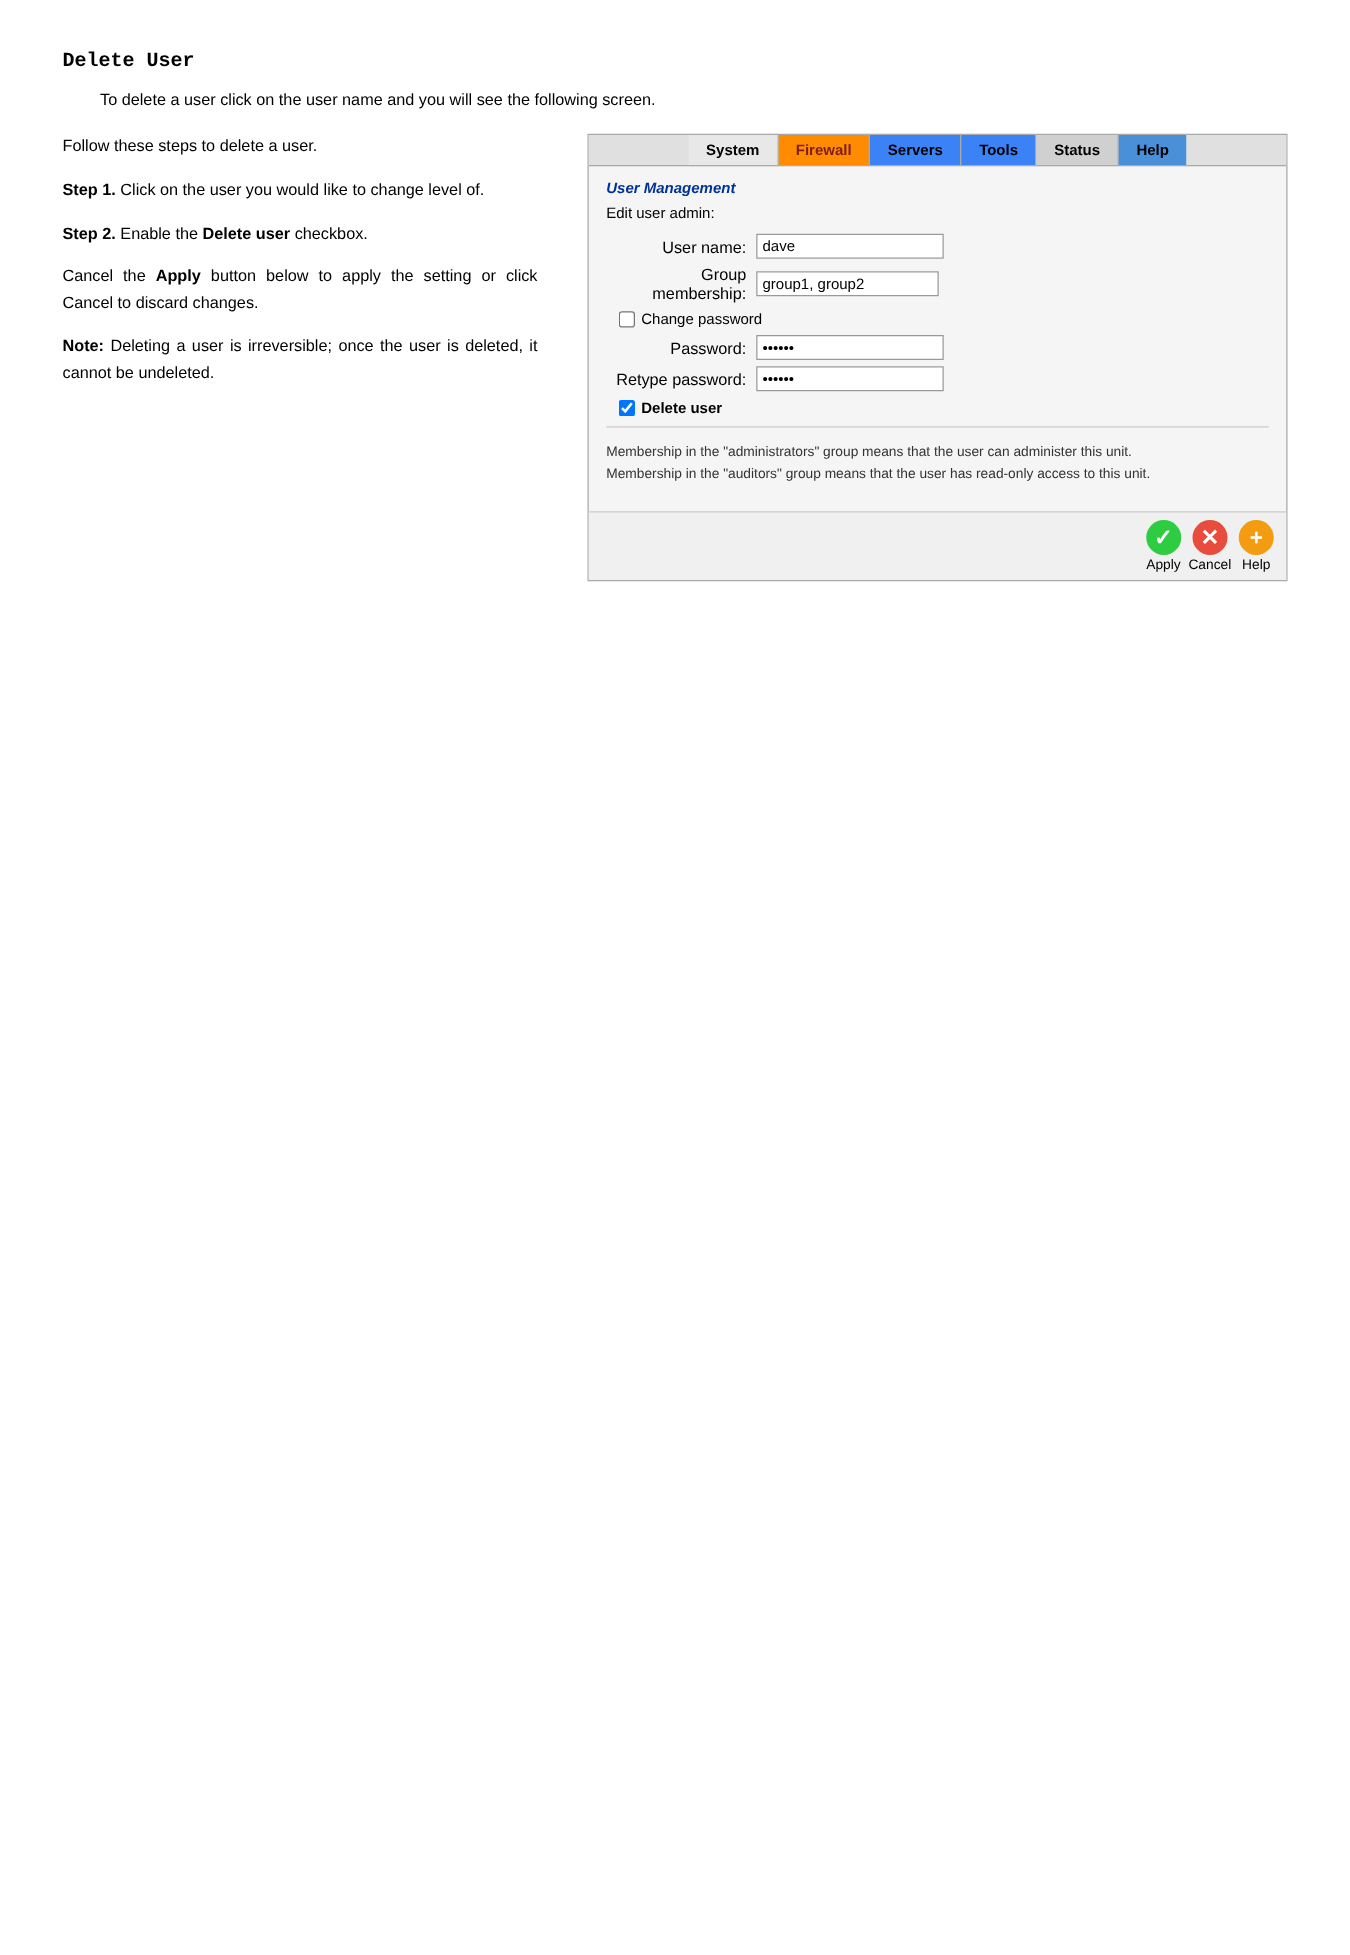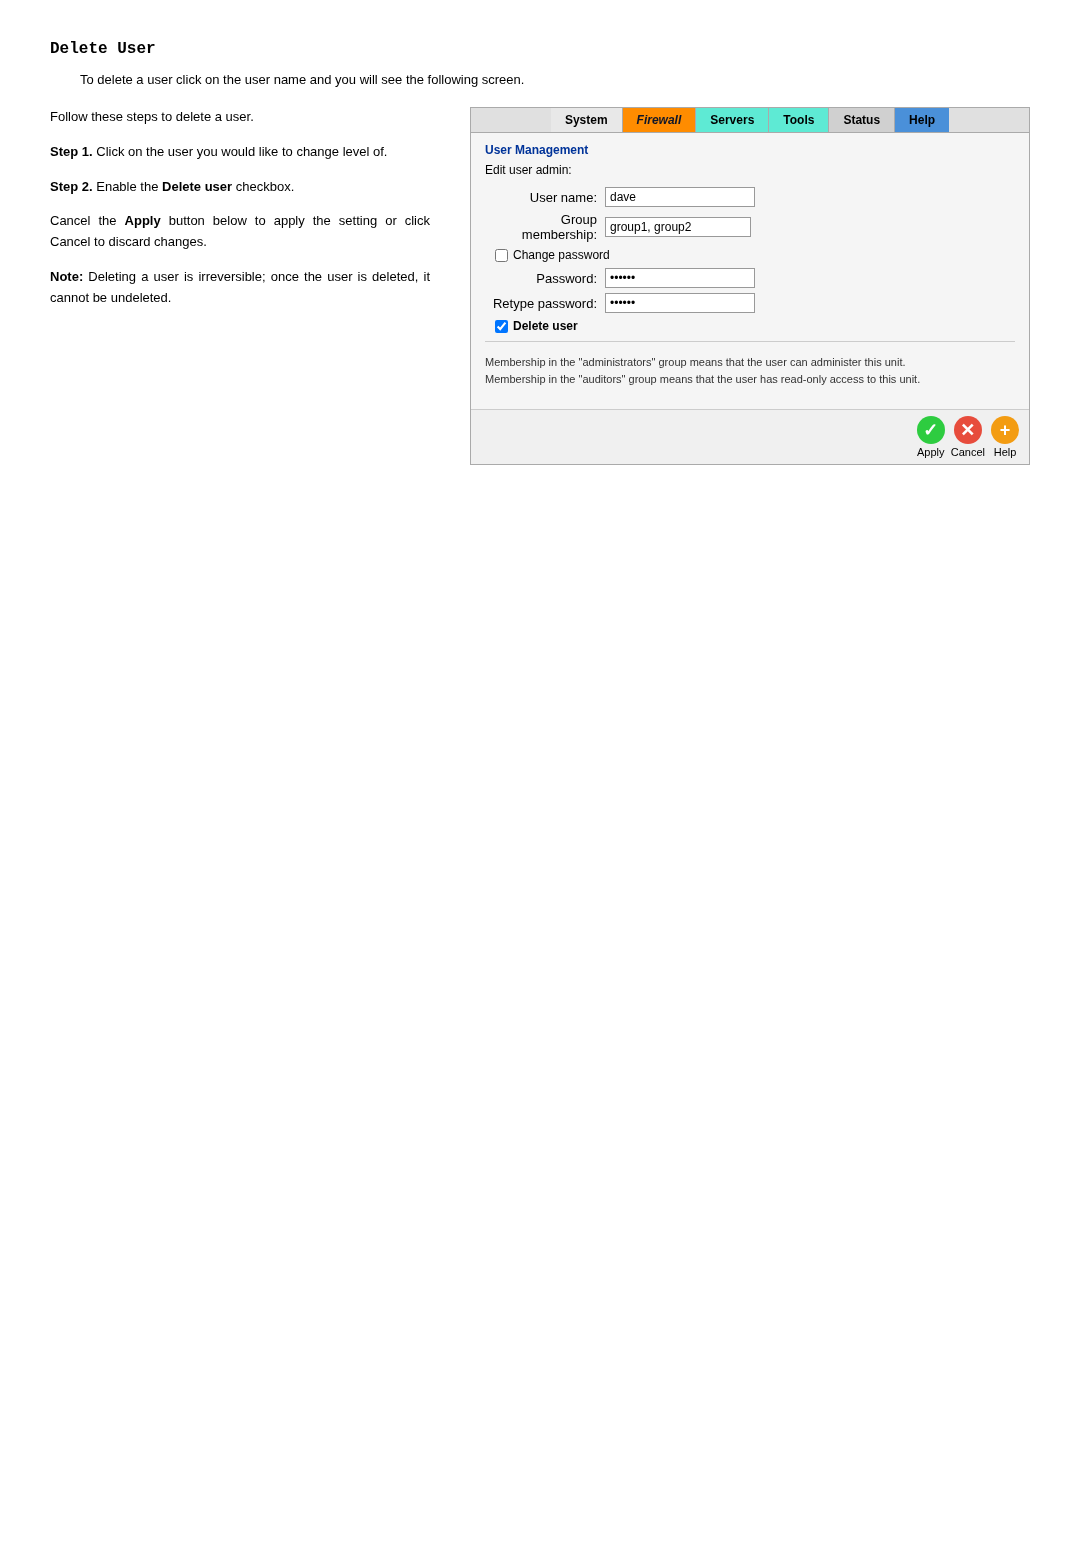--- a/index.html
+++ b/index.html
@@ -69,32 +69,31 @@
       justify-content: center;
     }
 
     .nav-item {
       padding: 5px 14px;
       font-size: 12px;
       font-weight: bold;
       color: #000;
       cursor: pointer;
       border-right: 1px solid #aaa;
-      background: #5eead4;
+      background: #3b82f6;
       user-select: none;
     }
 
     .nav-item:first-child {
       background: #e8e8e8;
     }
 
     .nav-item.active {
       background: #ff8c00;
-      color: #0f172a;
-      font-style: italic;
+      color: #7f1d1d;
     }
 
     .nav-item.status {
       background: #d0d0d0;
     }
 
     .nav-item.help-item {
       background: #4a90d9;
       color: #000;
       border-right: none;
@@ -103,20 +102,21 @@
     
     .panel-body {
       padding: 10px 14px;
     }
 
     .section-title {
       font-weight: bold;
       font-size: 12px;
       margin-bottom: 6px;
       color: #003399;
+      font-style: italic;
     }
 
     .edit-label {
       font-size: 12px;
       margin-bottom: 10px;
       color: #000;
     }
 
     .form-row {
       display: flex;

